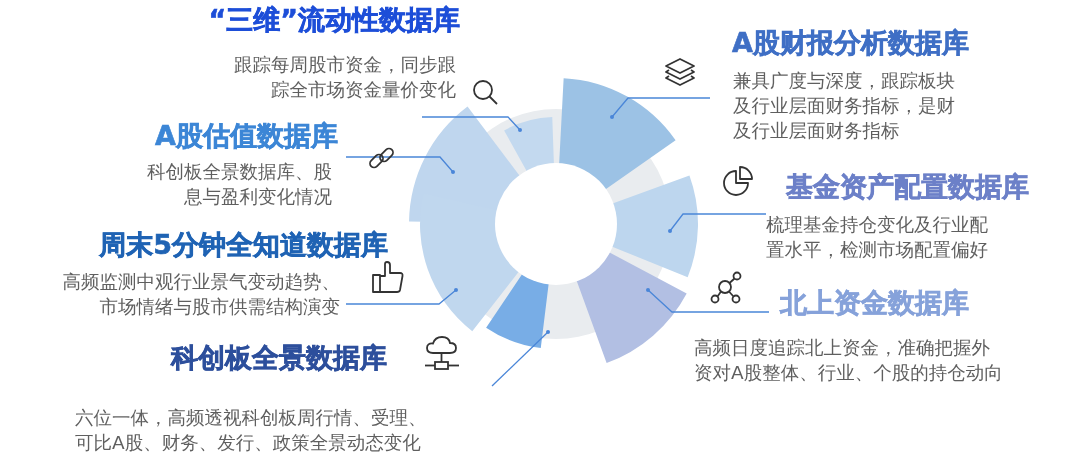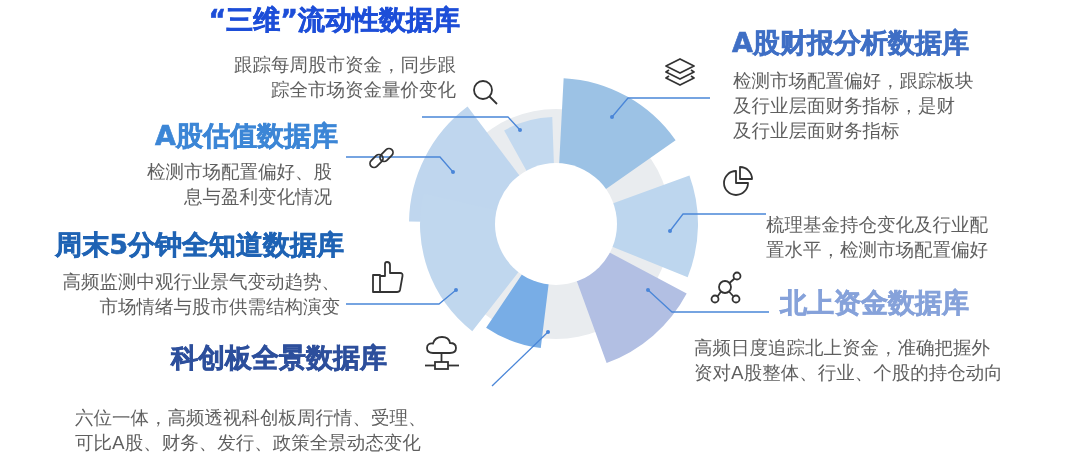--- a/index.html
+++ b/index.html
@@ -65,31 +65,31 @@
   </div>
   <div class="icon" style="left:470px; top:77px;">
     <svg width="32" height="32" viewBox="0 0 32 32">
         <circle cx="13" cy="13" r="9" fill="none" stroke="#333" stroke-width="1.8"></circle>
         <line x1="19.5" y1="19.5" x2="27" y2="27" stroke="#333" stroke-width="1.8"></line>
       </svg>
   </div>
 
   <div class="title r" style="right: 742px; top: 120px; color: rgb(60, 134, 214);">A股估值数据库</div>
   <div class="desc r" style="right:748px; top:159px;">
-    <div>检测市场配置偏好、股</div>
+    <div>科创板全景数据库、股</div>
     <div>息与盈利变化情况</div>
   </div>
   <div class="icon" style="left:366px; top:143px;">
     <svg width="32" height="32" viewBox="0 0 32 32" fill="none" stroke="#333" stroke-width="1.8">
       <rect x="3" y="14" width="15" height="8" rx="4" transform="rotate(-45 10.5 18)"></rect>
       <rect x="13" y="8" width="15" height="8" rx="4" transform="rotate(-45 20.5 12)"></rect>
     </svg>
   </div>
 
-  <div class="title r" style="right: 736px; top: 229px; color: rgb(31, 99, 180);">周末5分钟全知道数据库</div>
+  <div class="title r" style="right: 692px; top: 229px; color: rgb(31, 99, 180);">周末5分钟全知道数据库</div>
   <div class="desc r" style="right:740px; top:269px;">
     <div>高频监测中观行业景气变动趋势、</div>
     <div>市场情绪与股市供需结构演变</div>
   </div>
   <div class="icon" style="left:370px; top:260px;">
     <svg width="36" height="36" viewBox="0 0 36 36" fill="none" stroke="#333" stroke-width="1.8" stroke-linejoin="round">
       <rect x="3" y="15" width="7" height="17"></rect>
       <path d="M10 16 L15 16 L15 4 Q15 2 17 2 Q20 2 20 5 L20 13 L30 13 Q33 13 32.5 16 L30 30 Q29.5 32 27 32 L10 32"></path>
     </svg>
   </div>
@@ -104,32 +104,33 @@
       <path d="M10 19 Q4 19 4 14 Q4 9 10 9.5 Q12 3 19 3 Q26 3 27 9 Q33 9 33 14 Q33 19 27 19 Z"></path>
       <line x1="18.5" y1="19" x2="18.5" y2="28"></line>
       <rect x="12" y="28" width="13" height="7"></rect>
       <line x1="2" y1="31.5" x2="12" y2="31.5"></line>
       <line x1="25" y1="31.5" x2="36" y2="31.5"></line>
     </svg>
   </div>
 
   <div class="title l" style="left: 732px; top: 27px; color: rgb(63, 111, 197);">A股财报分析数据库</div>
   <div class="desc l" style="left:733px; top:68px;">
-    <div>检测市场配置偏好，跟踪板块</div>
+    <div>兼具广度与深度，跟踪板块</div>
     <div>及行业层面财务指标，是财</div>
     <div>及行业层面财务指标</div>
   </div>
   <div class="icon" style="left:662px; top:56px;">
     <svg width="36" height="34" viewBox="0 0 36 34" fill="none" stroke="#333" stroke-width="1.8" stroke-linejoin="round">
       <path d="M18 3 L32 10 L18 17 L4 10 Z"></path>
       <path d="M7 14 L4 16 L18 23 L32 16 L29 14"></path>
       <path d="M7 20 L4 22 L18 29 L32 22 L29 20"></path>
     </svg>
   </div>
 
+  <div class="title l" style="left: 786px; top: 171px; color: rgb(108, 128, 200);">基金资产配置数据库</div>
   <div class="desc l" style="left:766px; top:212px;">
     <div>梳理基金持仓变化及行业配</div>
     <div>置水平，检测市场配置偏好</div>
   </div>
   <div class="icon" style="left:721px; top:164px;">
     <svg width="34" height="34" viewBox="0 0 34 34" fill="none" stroke="#333" stroke-width="1.8" stroke-linejoin="round">
       <path d="M15 7 A12 12 0 1 0 27 19 L15 19 Z"></path>
       <path d="M19 3 A12 12 0 0 1 31 15 L19 15 Z"></path>
     </svg>
   </div>

